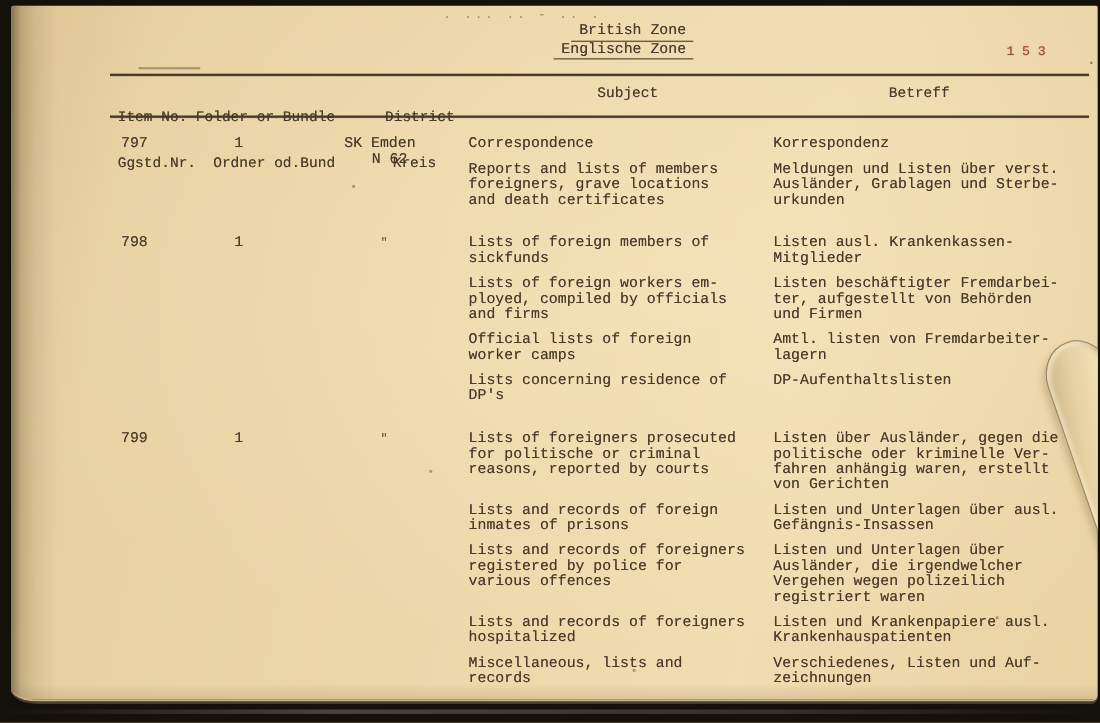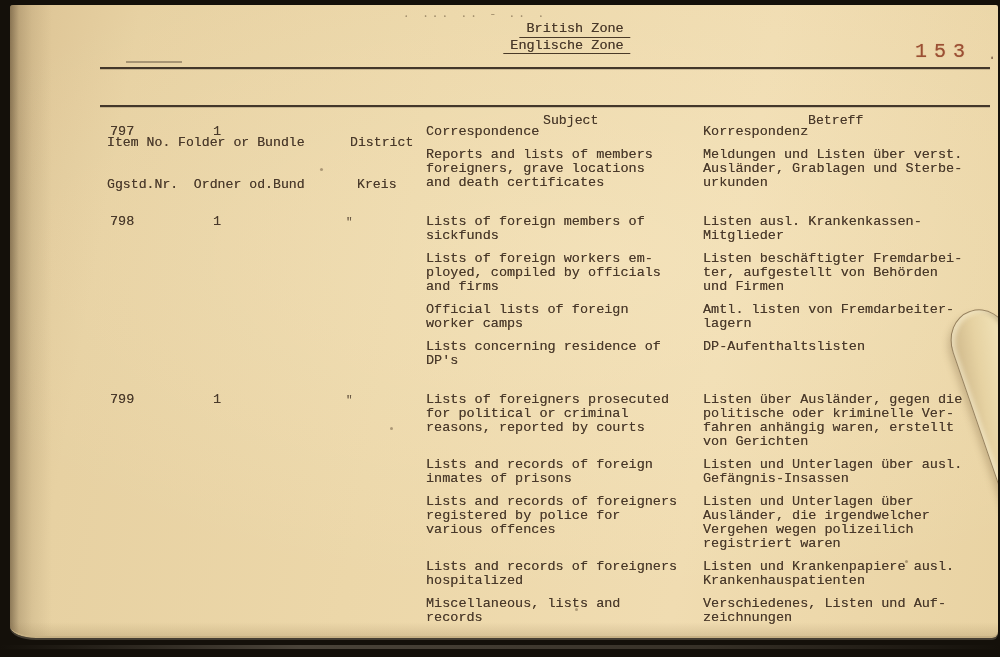--- a/index.html
+++ b/index.html
@@ -30,29 +30,29 @@
     pointer-events:none;
   }
   .stack-edge{position:absolute;left:0;right:0;bottom:8px;height:4px;
     background:linear-gradient(90deg,rgba(130,120,105,0.0),rgba(140,130,115,0.45) 30%,rgba(120,110,95,0.35) 70%,rgba(120,110,95,0));}
   
   .tw{color:#49392a;text-shadow:0 0 0.6px rgba(73,57,42,0.65);}
   
   .top-marks{position:absolute;left:393px;top:3px;font-size:11px;letter-spacing:3px;color:#6d5a40;opacity:.55;}
   .zone-title{position:absolute;left:557px;top:16px;transform:translateX(-50%);text-align:right;font-size:13.5px;line-height:15px;}
   .zone-title .line{border-bottom:1.6px solid #4a3a28;padding:0 7px 0.5px 7px;display:inline-block;}
-  .page-number{position:absolute;left:905px;top:35px;font-size:20px;letter-spacing:7px;color:#9b4f33;text-shadow:0 0 1px rgba(155,79,51,0.6);}
+  .page-number{position:absolute;left:905px;top:35px;font-size:12px;letter-spacing:7px;color:#9b4f33;text-shadow:0 0 1px rgba(155,79,51,0.6);}
   .page-number-dot{position:absolute;left:978px;top:42px;font-size:14px;color:#6a4a35;opacity:.7;}
   
   .rule{position:absolute;left:90px;right:8px;height:2px;background:#43372a;box-shadow:0 0.5px 0 rgba(67,55,42,0.4);}
   .rule-top{top:62px;}
   .rule-bottom{top:100px;}
   .rule-noise{position:absolute;left:116px;top:56px;width:56px;height:1.5px;background:#43372a;opacity:.4;}
   
-  .colhead{position:absolute;font-size:13.2px;line-height:14px;white-space:pre;margin-top:36px;}
+  .colhead{position:absolute;font-size:13.2px;line-height:14px;white-space:pre;}
   .ch-item{left:97px;top:67px;}
   .ch-folder{left:168px;top:67px;text-align:right;}
   .ch-district{left:340px;top:67px;}
   .ch-district .sub{padding-left:7px;}
   .ch-subject{left:533px;top:73px;}
   .ch-betreff{left:798px;top:73px;}
   
   .rows{position:absolute;left:78px;right:8px;top:120px;}
   .row-block{display:grid;grid-template-columns:103px 100px 113px 1fr;margin-bottom:25px;}
   .cell{font-size:13.5px;line-height:14px;}
@@ -114,20 +114,24 @@
   <div class="colhead ch-subject tw">Subject</div>
   <div class="colhead ch-betreff tw">Betreff</div>
 
   <div class="rule rule-bottom"></div>
 
   <div class="rows">
 
     <div class="row-block">
       <div class="cell c-item tw">797</div>
       <div class="cell c-folder tw">1</div>
+      <div class="cell c-district tw">
+        <div class="d1">SK Emden</div>
+        <div class="d2">N 62</div>
+      </div>
       <div class="cell c-entries">
         <div class="entry">
           <div class="subject tw">Correspondence</div>
           <div class="betreff tw">Korrespondenz</div>
         </div>
         <div class="entry">
           <div class="subject tw">Reports and lists of members
 foreigners, grave locations
 and death certificates</div>
           <div class="betreff tw">Meldungen und Listen über verst.
@@ -176,21 +180,21 @@
     <div class="row-block">
       <div class="cell c-item tw">799</div>
       <div class="cell c-folder tw">1</div>
       <div class="cell c-district tw">
         <div class="d1 ditto">"</div>
 
       </div>
       <div class="cell c-entries">
         <div class="entry">
           <div class="subject tw">Lists of foreigners prosecuted
-for political or criminal
+for politische or criminal
 reasons, reported by courts</div>
           <div class="betreff tw">Listen über Ausländer, gegen die
 politische oder kriminelle Ver-
 fahren anhängig waren, erstellt
 von Gerichten</div>
         </div>
         <div class="entry">
           <div class="subject tw">Lists and records of foreign
 inmates of prisons</div>
           <div class="betreff tw">Listen und Unterlagen über ausl.

